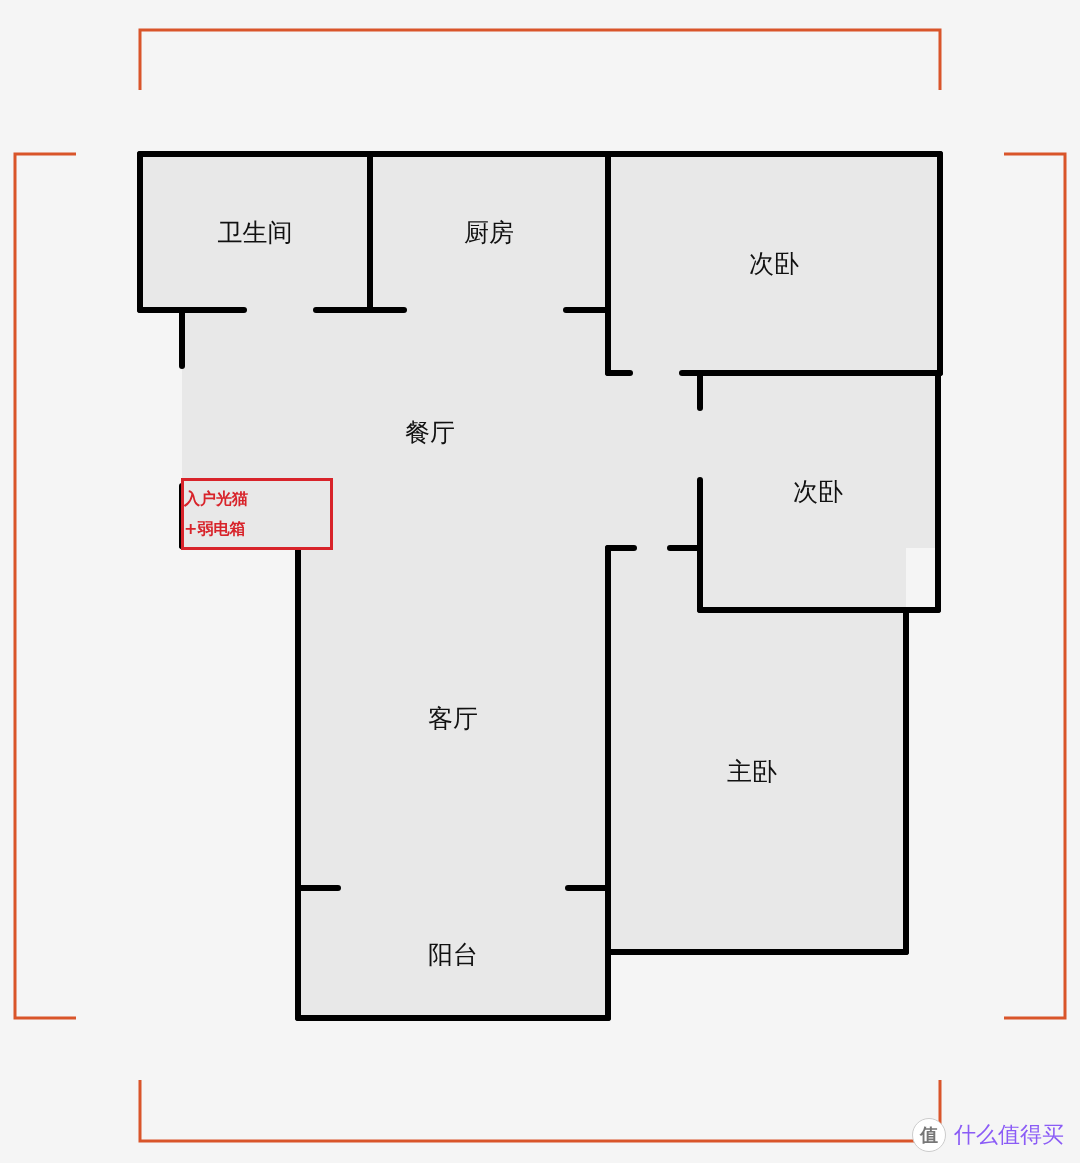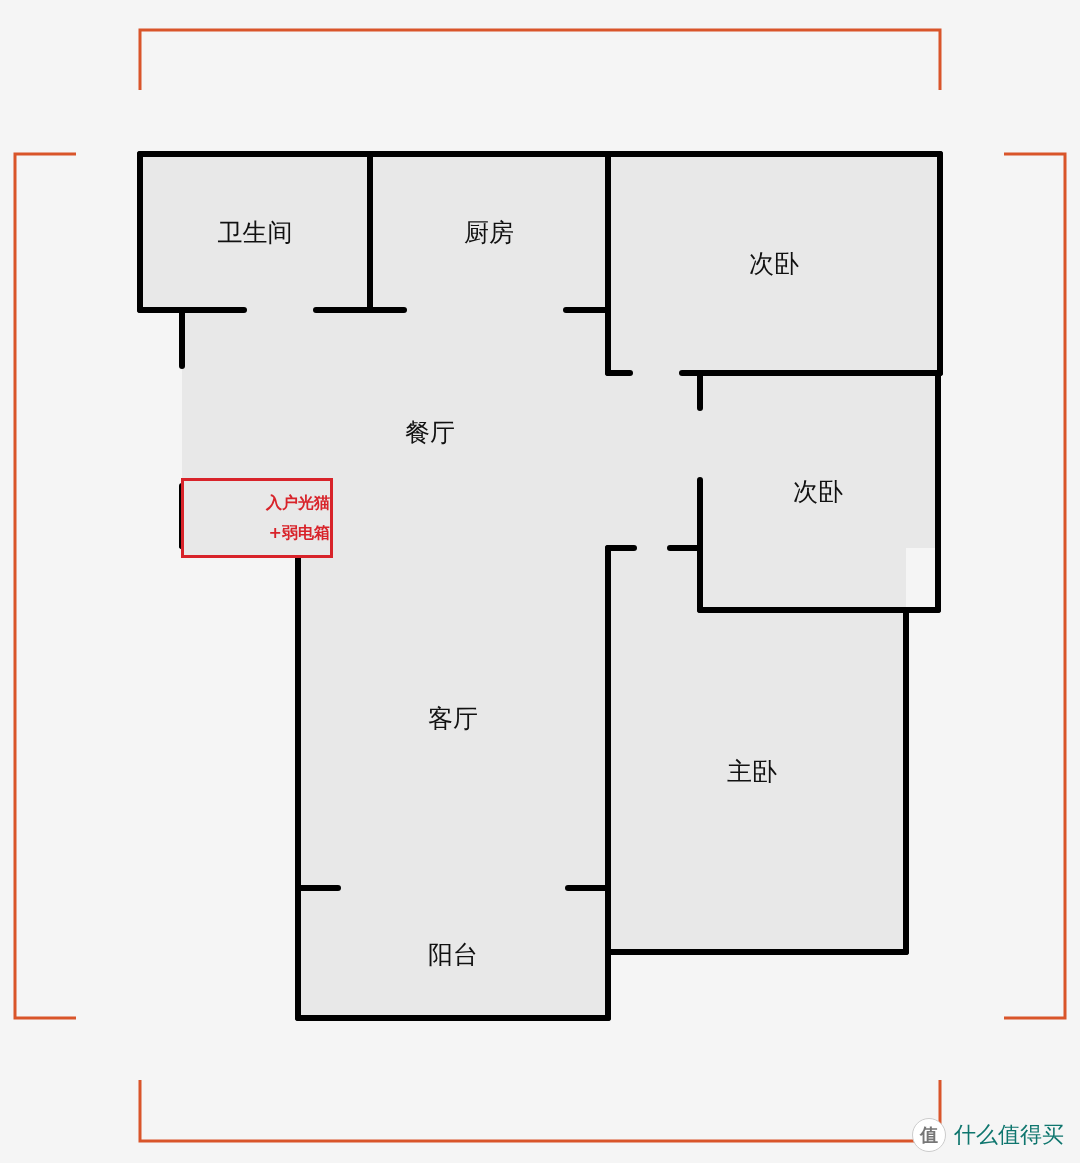--- a/index.html
+++ b/index.html
@@ -1,22 +1,22 @@
 <!DOCTYPE html>
 <html><head>
 <meta charset="utf-8">
 <style>
   html,body{margin:0;padding:0;}
   body{width:1080px;height:1163px;background:#f5f5f5;position:relative;overflow:hidden;font-family:"DejaVu Sans",sans-serif;}
   svg{position:absolute;left:0;top:0;}
   .room-label{font-family:"DejaVu Sans",sans-serif;font-size:25px;fill:#111;text-anchor:middle;dominant-baseline:middle;}
-  .note{position:absolute;left:181px;top:478px;width:152px;height:80px;border:3px solid #d8232a;box-sizing:border-box;display:flex;flex-direction:column;align-items:flex-end;justify-content:center;color:#d8232a;font-weight:bold;font-size:16px;line-height:30px;font-family:"DejaVu Sans",sans-serif;background:#e8e8e8;}
+  .note{position:absolute;left:181px;top:478px;width:152px;height:72px;border:3px solid #d8232a;box-sizing:border-box;display:flex;flex-direction:column;align-items:flex-start;justify-content:center;color:#d8232a;font-weight:bold;font-size:16px;line-height:30px;font-family:"DejaVu Sans",sans-serif;background:#e8e8e8;}
   .watermark{position:absolute;left:912px;top:1118px;display:flex;align-items:center;gap:8px;}
   .wm-logo{width:32px;height:32px;border-radius:50%;background:#fff;border:1px solid #ccc;color:#777;display:flex;align-items:center;justify-content:center;font-size:18px;font-weight:bold;}
-  .wm-text{font-size:22px;color:#0f766e;font-family:"DejaVu Sans",sans-serif;}
+  .wm-text{font-size:22px;color:#8b5cf6;font-family:"DejaVu Sans",sans-serif;}
 </style>
 </head>
 <body>
 
 <svg width="1080" height="1163" viewBox="0 0 1080 1163">
 
   <g fill="#e8e8e8">
     <rect x="140" y="155" width="800" height="155"></rect>
     <rect x="182" y="310" width="755" height="60"></rect>
     <rect x="182" y="370" width="755" height="178"></rect>

